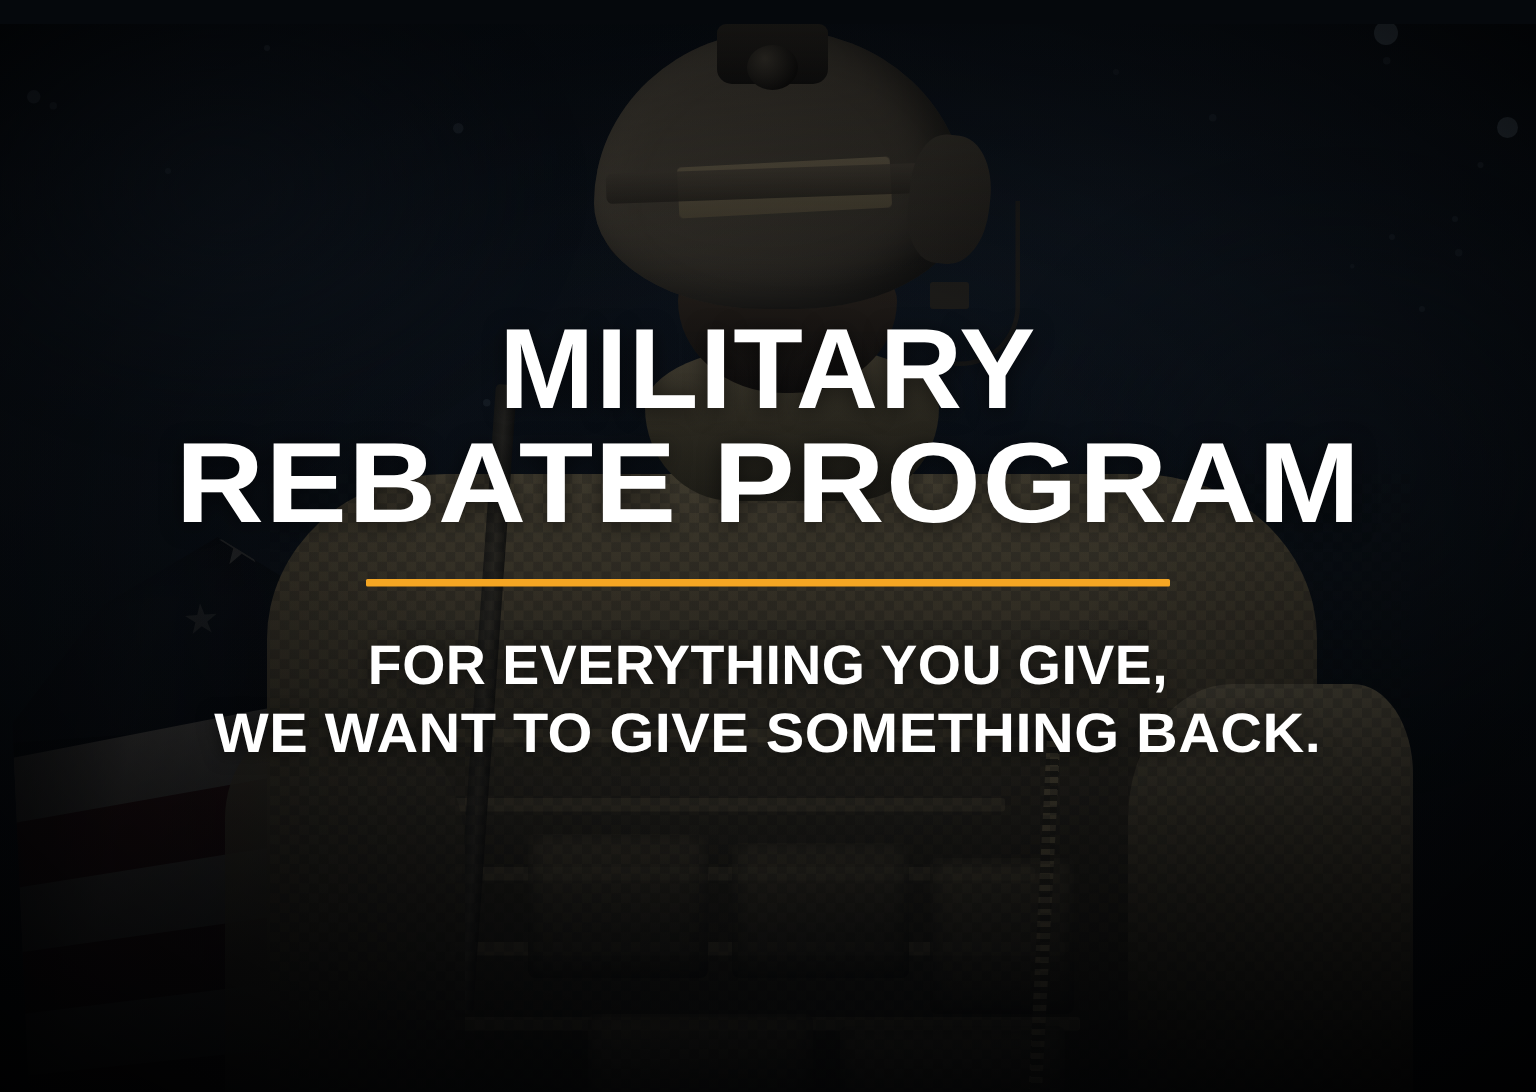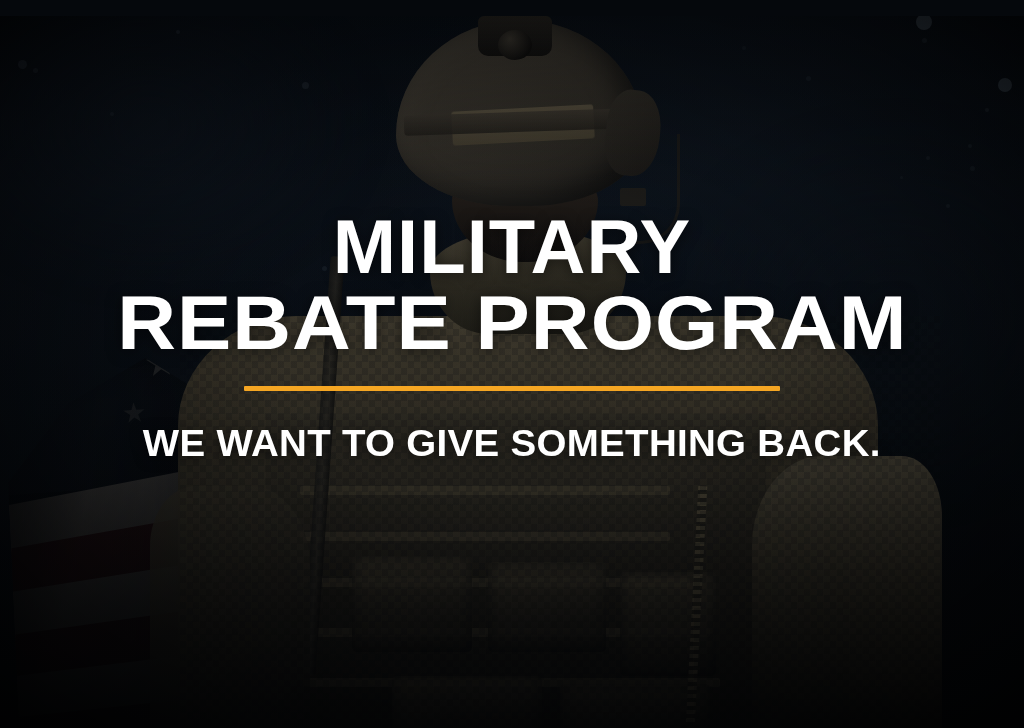--- a/index.html
+++ b/index.html
@@ -305,17 +305,18 @@
   <div class="copy">
 
     <h1 class="headline">
       <span class="l1">MILITARY</span>
       <span class="l2">REBATE PROGRAM</span>
     </h1>
 
     <div class="divider" style="background: rgb(245, 166, 35);"></div>
 
     <p class="subhead">
+      <span class="s1">FOR EVERYTHING YOU GIVE,</span>
       <span class="s2">WE WANT TO GIVE SOMETHING BACK.</span>
     </p>
 
   </div>
 </div>
 
 </body></html>

